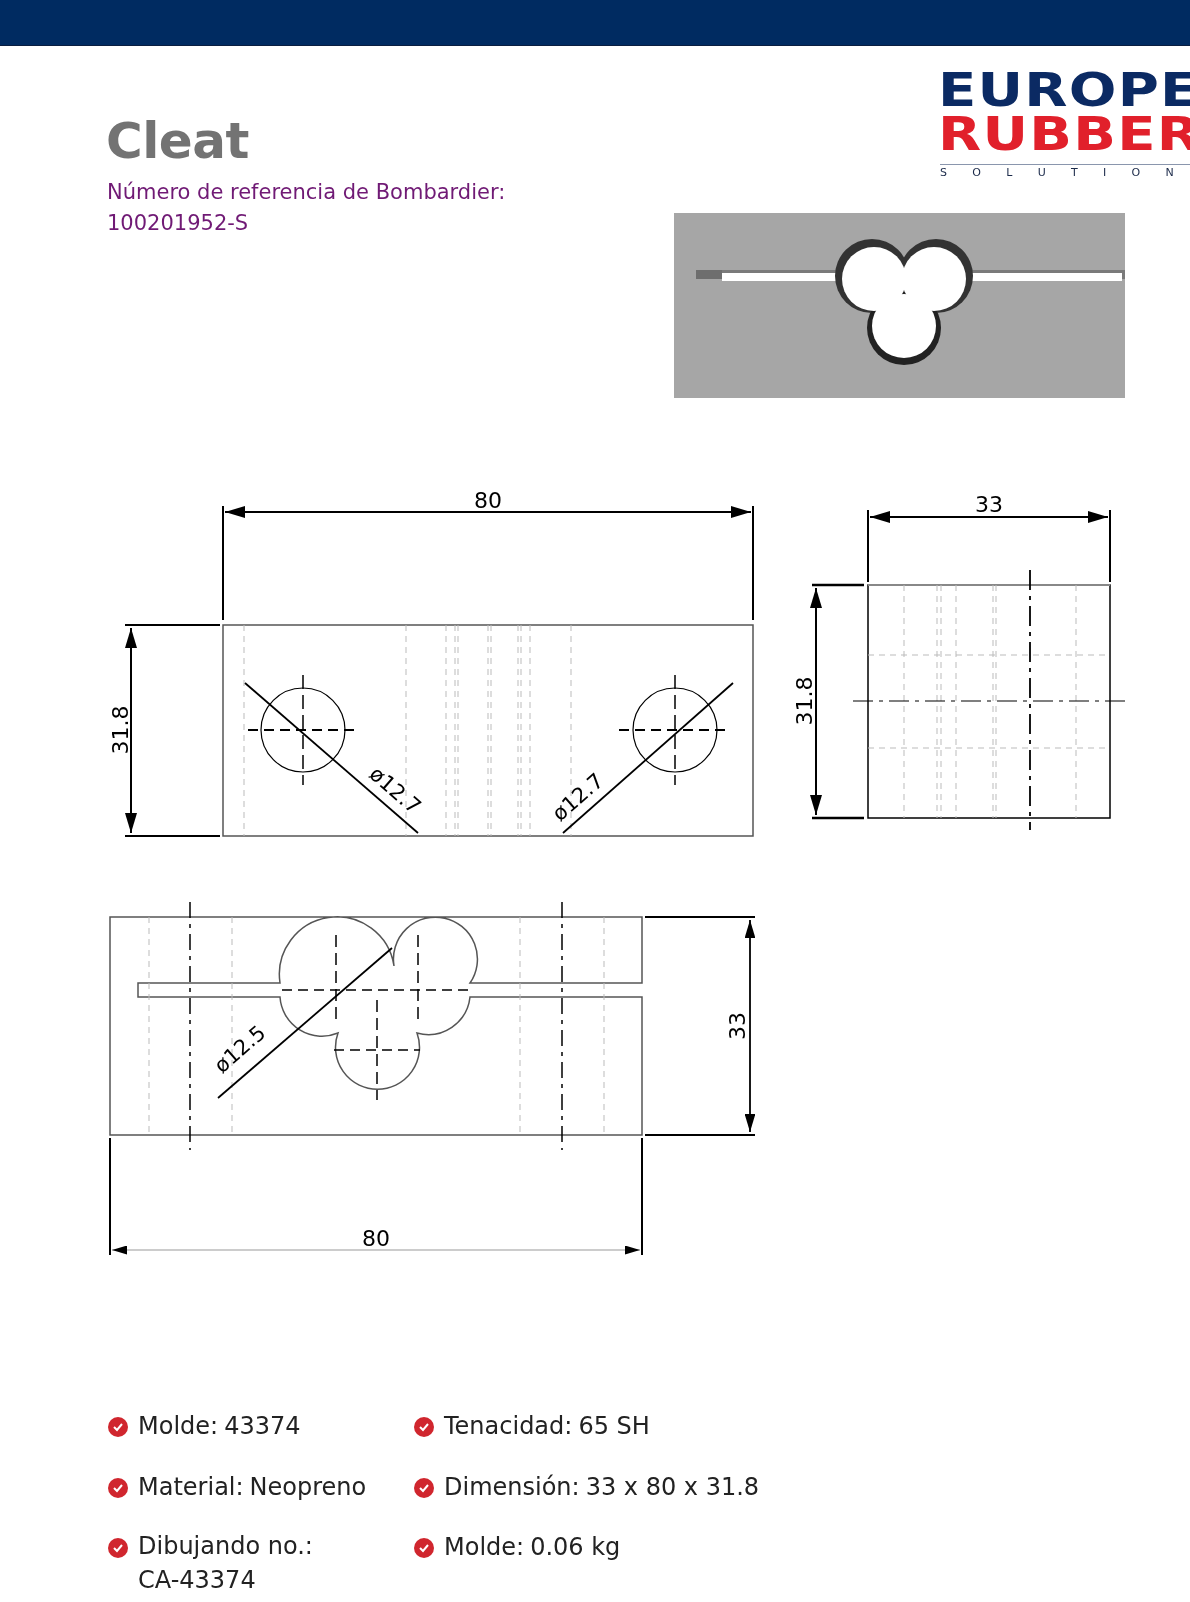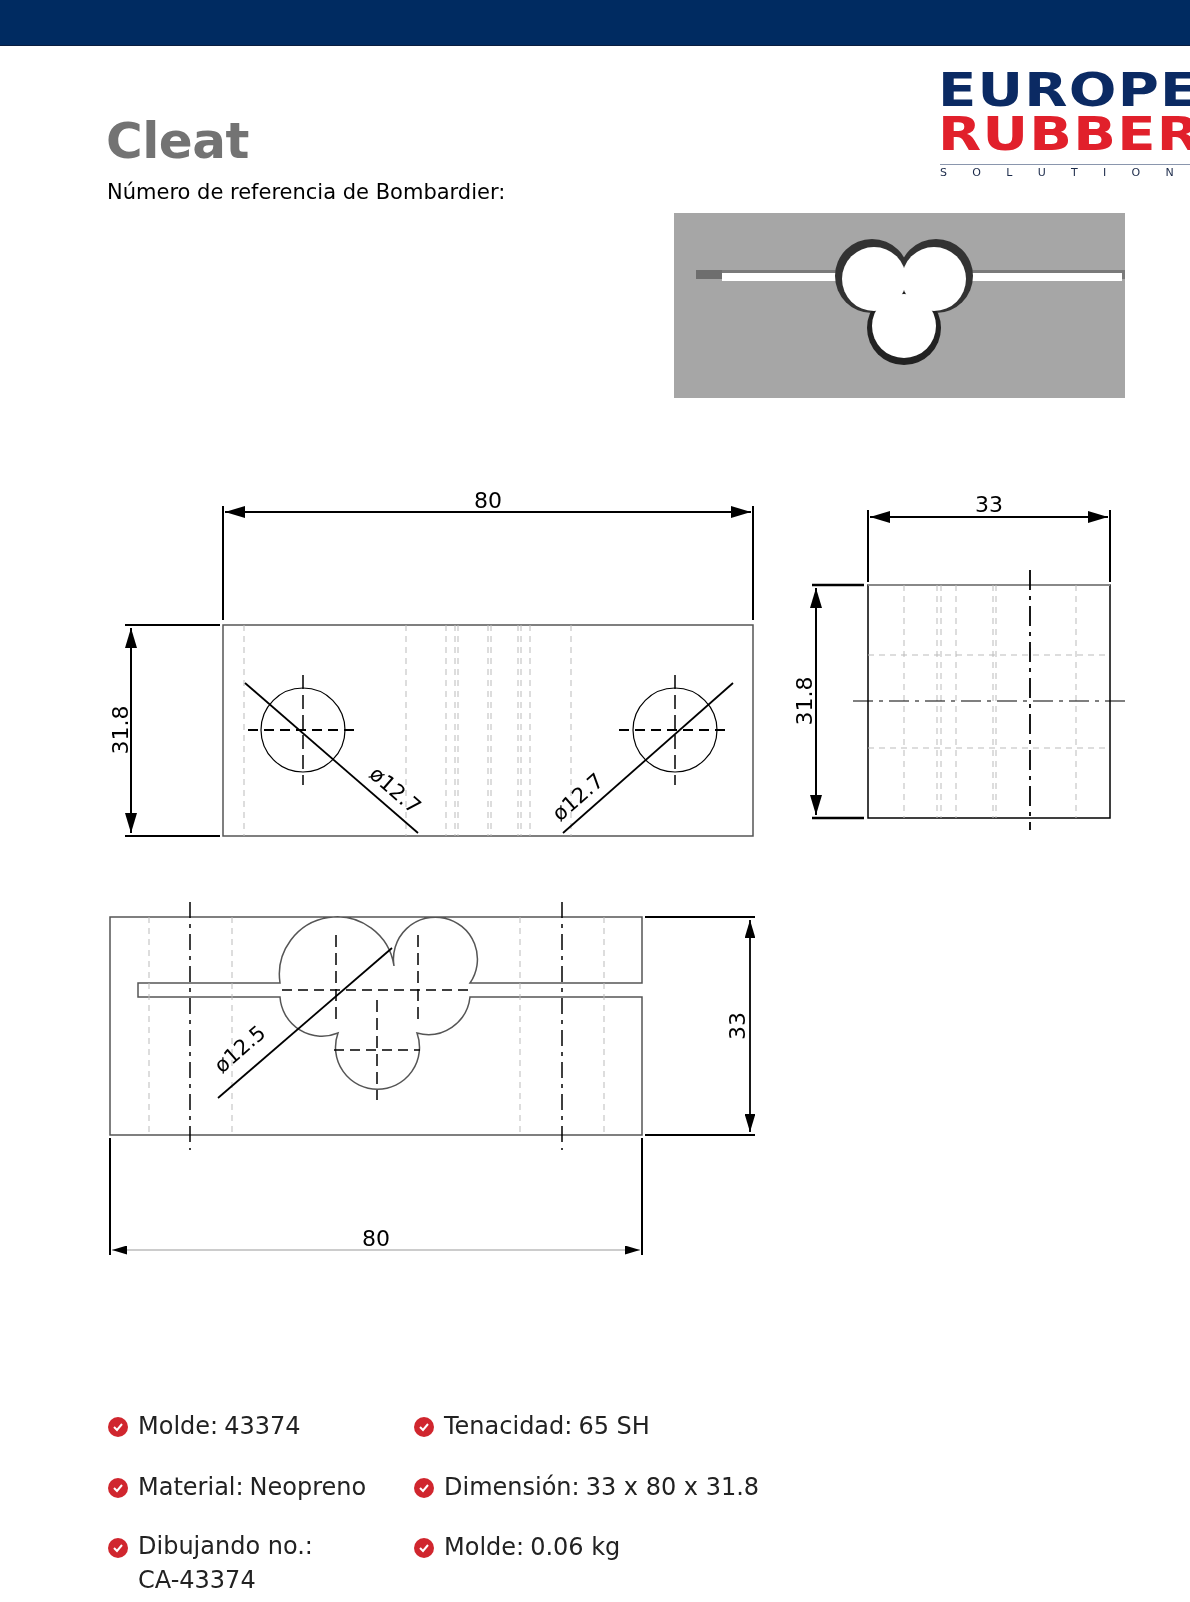--- a/index.html
+++ b/index.html
@@ -1,20 +1,20 @@
 <!DOCTYPE html>
 <html><head>
 <meta charset="utf-8">
 <style>
   html, body { margin:0; padding:0; }
   body { width:1190px; height:1602px; background:#ffffff; position:relative; overflow:hidden;
          font-family:"Liberation Sans", "DejaVu Sans", sans-serif; color:#2b2b2b; }
   .topbar { position:absolute; left:0; top:0; width:1190px; height:45px; background:#002b61; border-bottom:1px solid #0a1e40; }
   .title { position:absolute; left:106px; top:112px; font-size:50px; font-weight:bold; color:#737373; letter-spacing:-0.5px; font-family:"DejaVu Sans", sans-serif; }
-  .subtitle { position:absolute; left:107px; top:177px; font-size:21px; color:#000000; line-height:31px; font-family:"DejaVu Sans", sans-serif; }
+  .subtitle { position:absolute; left:107px; top:177px; font-size:21px; color:#701a75; line-height:31px; font-family:"DejaVu Sans", sans-serif; }
   .logo { position:absolute; left:898px; top:68px; width:272px; height:112px;margin-left:40px; }
   .logo .l1, .logo .l2 { font-family:"DejaVu Sans", sans-serif; font-weight:bold; font-size:46px; line-height:44px; letter-spacing:1px; transform:scaleX(1.22); transform-origin:left top; }
   .logo .l1 { color:#0b2a63; }
   .logo .l2 { color:#e1202b; }
   .logo .rule { position:absolute; left:2px; top:96px; width:266px; height:1px; background:#8a96ad; }
   .logo .l3 { position:absolute; left:2px; top:98px; width:266px; display:flex; justify-content:space-between; font-size:11px; color:#1b2a4a; font-family:"DejaVu Sans", sans-serif; }
   .render { position:absolute; left:674px; top:213px; width:451px; height:185px; background:#a6a6a6; }
   .render svg { width:100%; height:100%; display:block; }
   .drawing { position:absolute; left:0; top:470px; width:950px; height:800px; }
   .drawing svg { display:block; }
@@ -26,20 +26,21 @@
   .spec .multi { display:flex; flex-direction:column; line-height:34px; margin-top:-4px; }
 </style>
 </head>
 <body>
 
 <div class="topbar"></div>
 
 <div class="title">Cleat</div>
 <div class="subtitle">
   <div>Número de referencia de Bombardier:</div>
+  <div>100201952-S</div>
 </div>
 
 <div class="logo">
   <div class="l1">EUROPE</div>
   <div class="l2">RUBBER</div>
   <div class="rule"></div>
   <div class="l3">
     <span>S</span>
     <span>O</span>
     <span>L</span>

